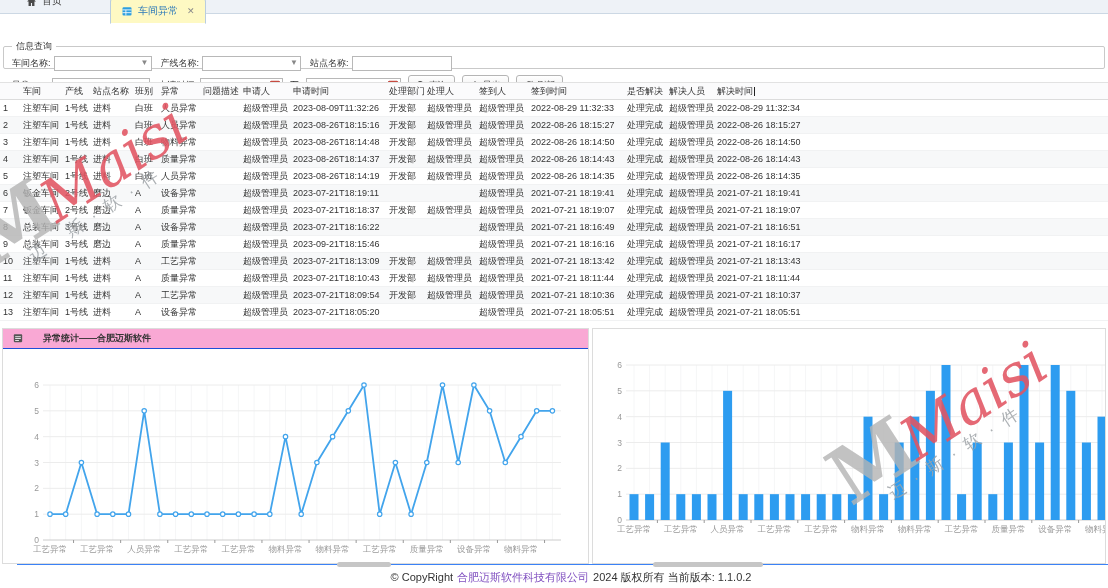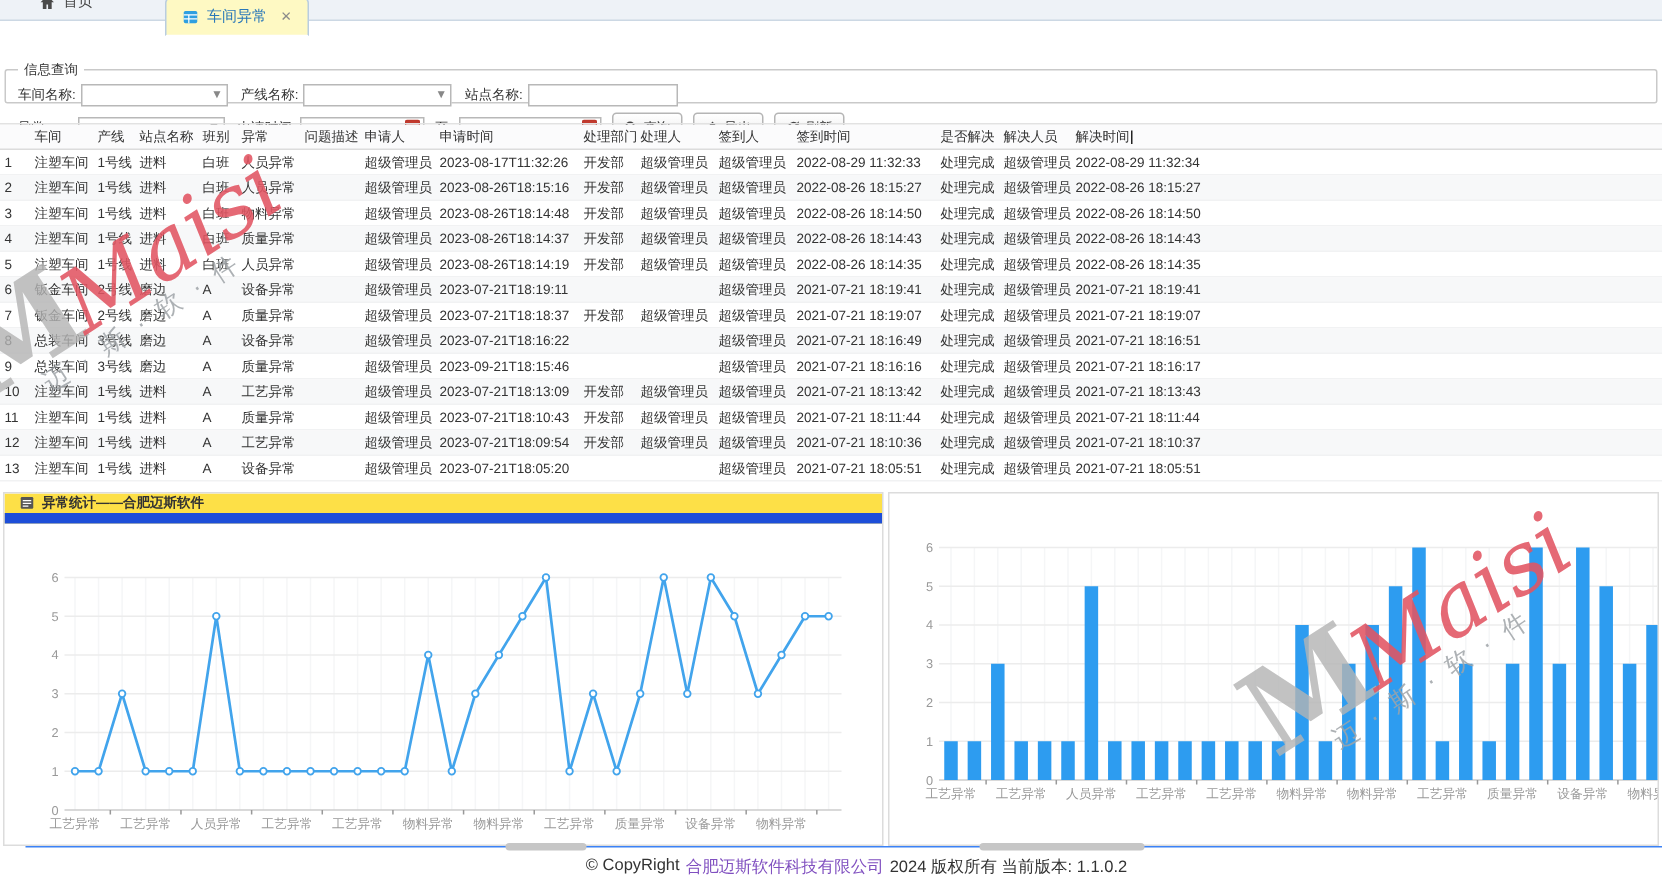--- a/index.html
+++ b/index.html
@@ -34,22 +34,22 @@
   table{border-collapse:collapse;table-layout:fixed;width:100%;font-size:9px;color:#333}
   th{height:16px;font-weight:normal;text-align:left;padding:0 3px;border-bottom:1px solid #dcdcdc;
     background:#fbfbfc;white-space:nowrap;overflow:hidden}
   td{height:16px;padding:0 3px;white-space:nowrap;overflow:hidden;border-bottom:1px solid #f1f2f3}
   tbody tr:nth-child(even) td{background:#f7f8f9}
   .header-caret{display:inline-block;width:1px;height:9px;background:#222;margin-left:1px;vertical-align:middle}
   
   .panel{position:absolute;top:328px;height:236px;border:1px solid #dcdcdc;box-sizing:border-box;background:#fff;overflow:hidden}
   .panel.left{left:2px;width:587px}
   .panel.right{left:592px;width:514px}
-  .panel-header{height:20px;background:#fde047;border-bottom:7px solid #1d4ed8;display:flex;align-items:center;
-    font-size:9px;font-weight:bold;color:#333;padding:0 10px;box-sizing:border-box;gap:5px}
+  .panel-header{height:20px;background:#f9a8d4;border-bottom:1px solid #1d4ed8;display:flex;align-items:center;
+    font-size:9px;font-weight:bold;color:#333;padding:0 10px;box-sizing:border-box;gap:20px}
   .panel.right .panel-header{justify-content:center}
   svg.chart{display:block}
   
   .footer{position:absolute;top:564px;left:17px;width:100%;height:24px;border-top:1px solid #3b82f6;
     display:flex;align-items:center;justify-content:center;font-size:11px;color:#333;gap:4px;background:#fff}
   .footer .company{color:#8050c0;cursor:pointer}
   .scroll-thumb{position:absolute;height:5px;background:#c6c6c6;border-radius:3px;top:562px;z-index:6}
   
   .watermark{position:absolute;transform:rotate(-33deg);pointer-events:none;z-index:5;
     display:flex;flex-direction:column;align-items:center}
@@ -211,21 +211,21 @@
       <tbody>
         <tr>
           <td>1</td>
           <td>注塑车间</td>
           <td>1号线</td>
           <td>进料</td>
           <td>白班</td>
           <td>人员异常</td>
           <td></td>
           <td>超级管理员</td>
-          <td>2023-08-17T11:32:26</td>
+          <td>2023-08-09T11:32:26</td>
           <td>开发部</td>
           <td>超级管理员</td>
           <td>超级管理员</td>
           <td>2022-08-29 11:32:33</td>
           <td>处理完成</td>
           <td>超级管理员</td>
           <td>2022-08-29 11:32:34</td>
           <td></td>
         </tr>
         <tr>

